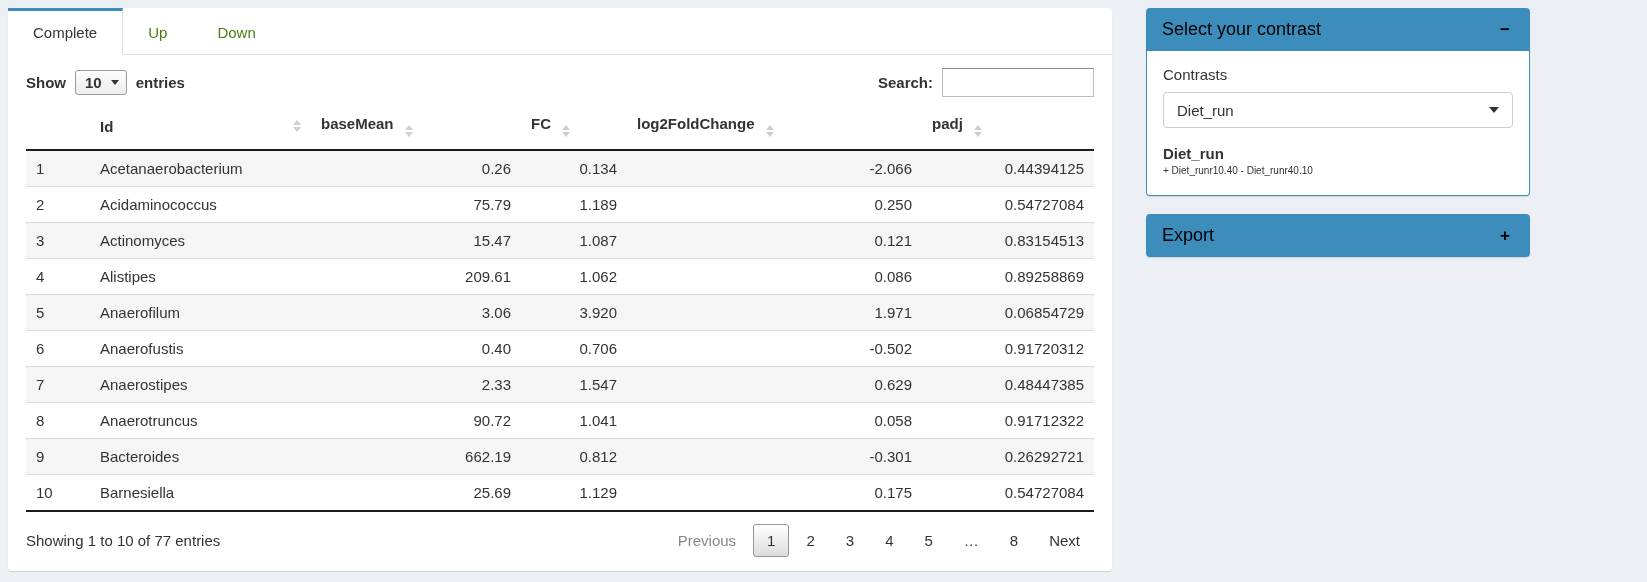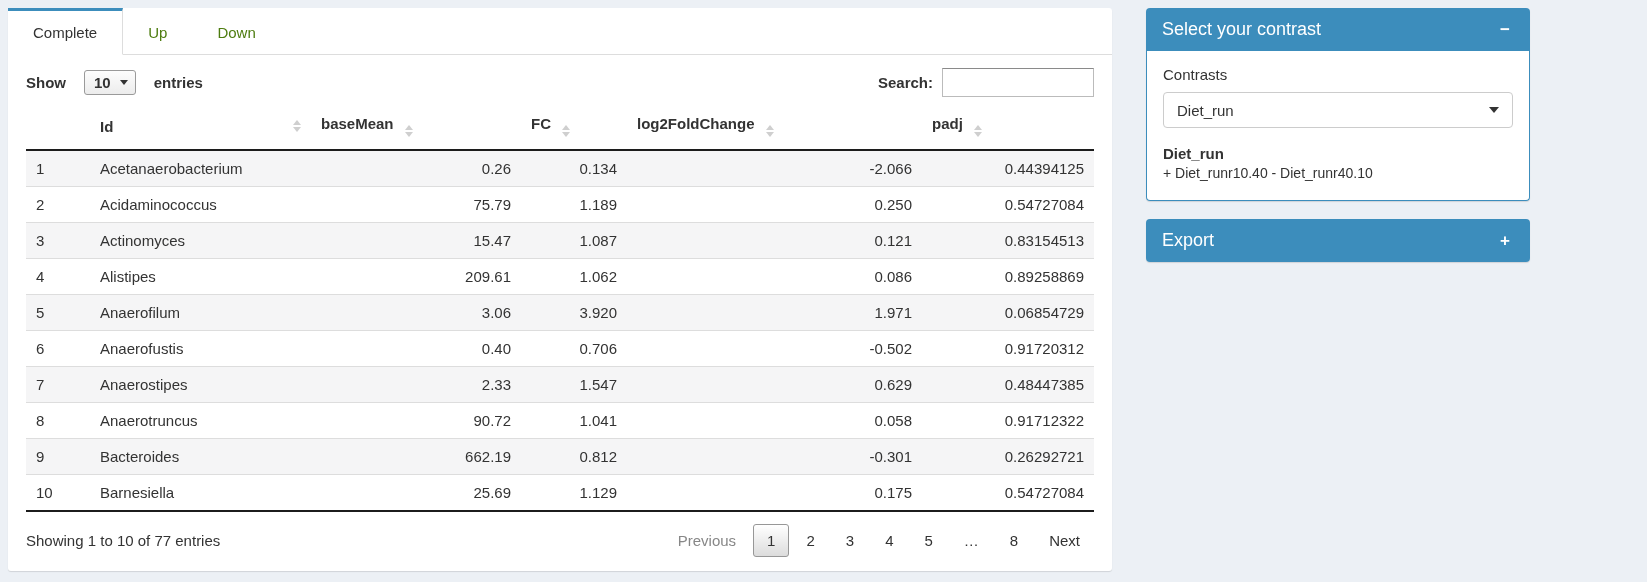--- a/index.html
+++ b/index.html
@@ -20,21 +20,21 @@
     height:47px; padding:0 25px; display:flex; align-items:center;
     color:#4d7c0f; border-top:3px solid transparent; cursor:pointer; margin-bottom:-1px;
     border-bottom:1px solid #ddd;
   }
   .tab.active {
     border-top-color:#3c8dbc; background:#fff;
     border-right:1px solid #ddd; border-bottom:1px solid #fff; color:#333;
   }
 
   .controls { display:flex; justify-content:space-between; align-items:center; padding:13px 18px 2px; }
-  .length { display:flex; align-items:center; gap:18px; font-weight:700; }
+  .length { display:flex; align-items:center; gap:9px; font-weight:700; }
   .length-select {
     display:inline-flex; align-items:center; gap:9px;
     border:1px solid #9a9a9a; border-radius:3px;
     background:linear-gradient(#fdfdfd,#ececec);
     padding:3px 7px 3px 9px; font-weight:700; cursor:pointer;
   }
   .caret-down { width:0; height:0; border:4px solid transparent; border-top:5px solid #333; border-bottom:0; display:inline-block; }
   .search { display:flex; align-items:center; gap:9px; font-weight:700; }
   .search input {
     width:152px; height:29px; border:1px solid #bbb; border-top-color:#8a8a8a;
@@ -63,38 +63,38 @@
   .table-footer { display:flex; justify-content:space-between; align-items:center; padding:12px 18px 14px; }
   .pagination { display:flex; align-items:center; }
   .page-btn { padding:7px 13px; margin-left:3px; color:#333; cursor:pointer; border:1px solid transparent; border-radius:3px; }
   .page-btn.disabled { color:#878787; cursor:default; }
   .page-btn.active { border-color:#979797; background:linear-gradient(#fff,#dcdcdc); }
 
   
   .side { width:384px; display:flex; flex-direction:column; }
   .box { border-radius:4px; margin-bottom:18px; box-shadow:0 1px 1px rgba(0,0,0,.12); }
   .box-header {
-    background:#3c8dbc; color:#ffffff; font-size:18px; padding:11px 16px;
+    background:#3c8dbc; color:#000000; font-size:18px; padding:11px 16px;
     border-radius:4px; display:flex; justify-content:space-between; align-items:center;
   }
   .box.open .box-header { border-radius:4px 4px 0 0; }
   .collapse-btn { font-weight:700; font-size:17px; cursor:pointer; line-height:1; padding:2px 4px; }
   .box-body {
     background:#fff; border:1px solid #3c8dbc; border-top:0;
     border-radius:0 0 4px 4px; padding:15px 16px 19px;
   }
   .contrasts-label { font-weight:400; margin-bottom:9px; }
   .contrast-select {
     border:1px solid #ccc; border-radius:4px; height:36px; background:#fff;
     display:flex; align-items:center; justify-content:space-between;
     padding:0 13px; cursor:pointer;
   }
   .contrast-select .caret-down { border-width:5px; border-top-width:6px; }
   .contrast-name { font-weight:700; margin-top:17px; }
-  .contrast-formula { margin-top:3px; font-size:14px; }
+  .contrast-formula { margin-top:3px; font-size:10px; }
 </style>
 </head>
 <body>
 
 <div class="page">
 
   <div class="main-panel">
 
     <div class="tab-bar">
       <div class="tab active">

